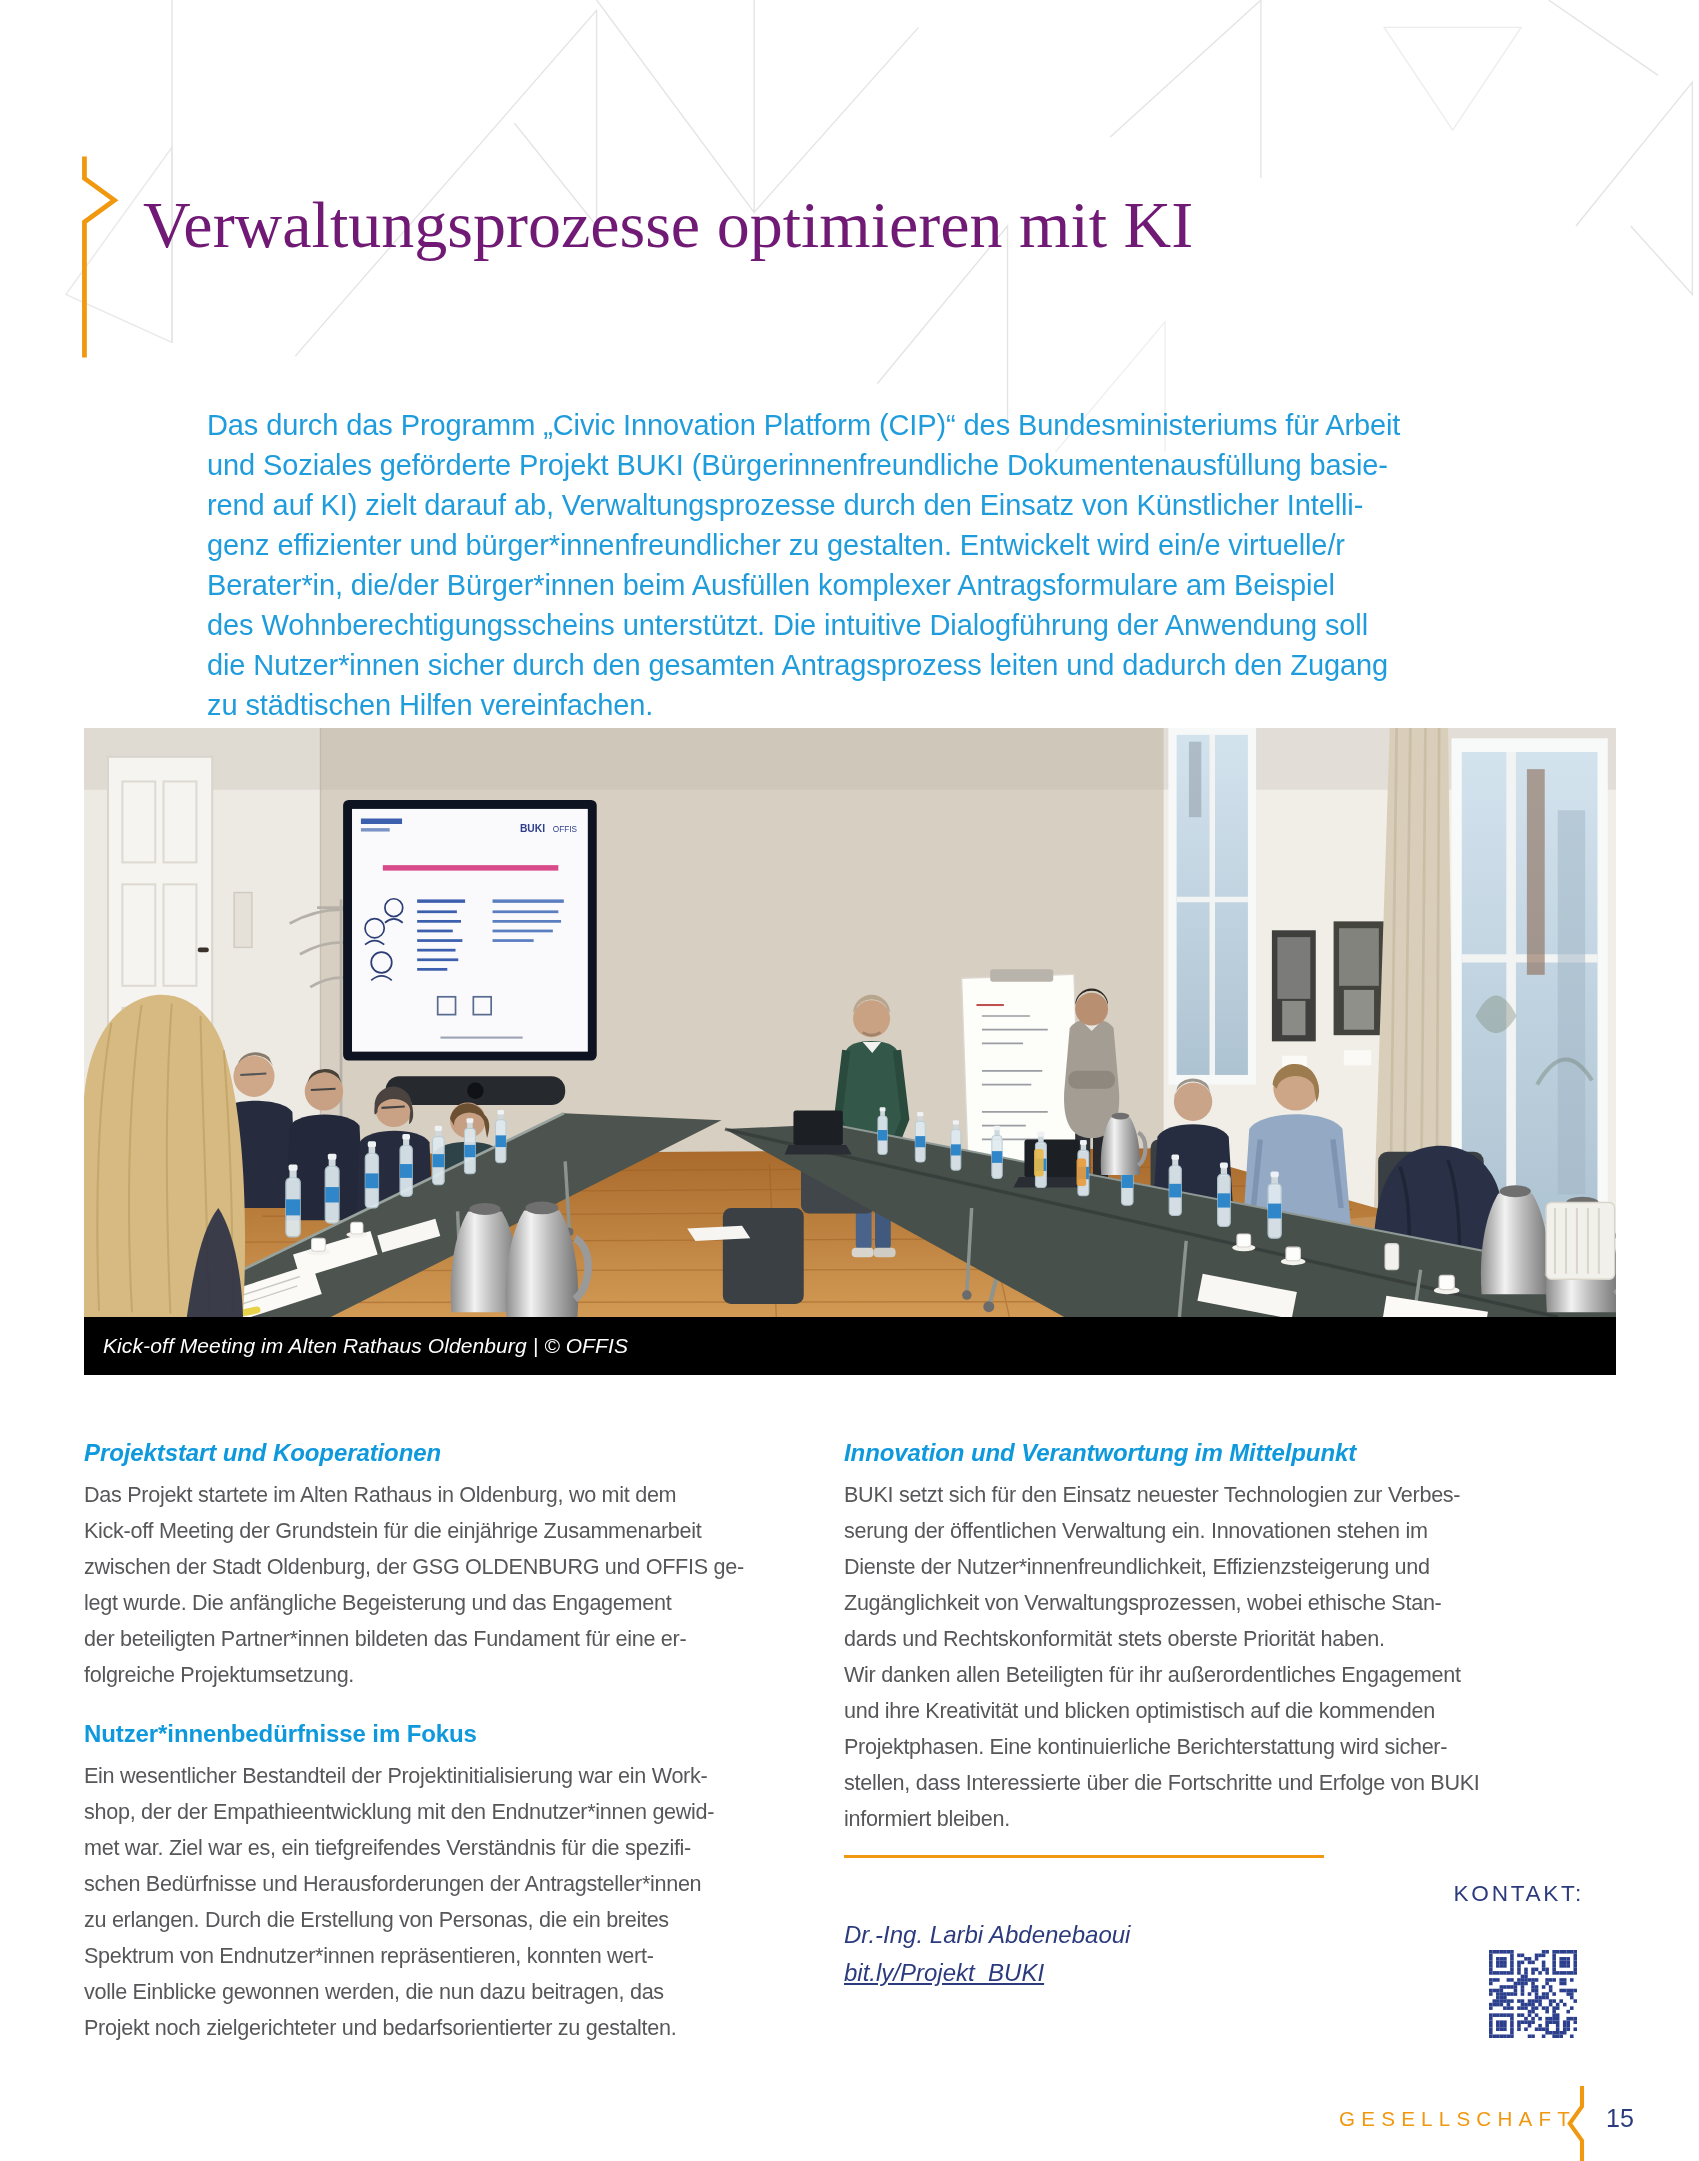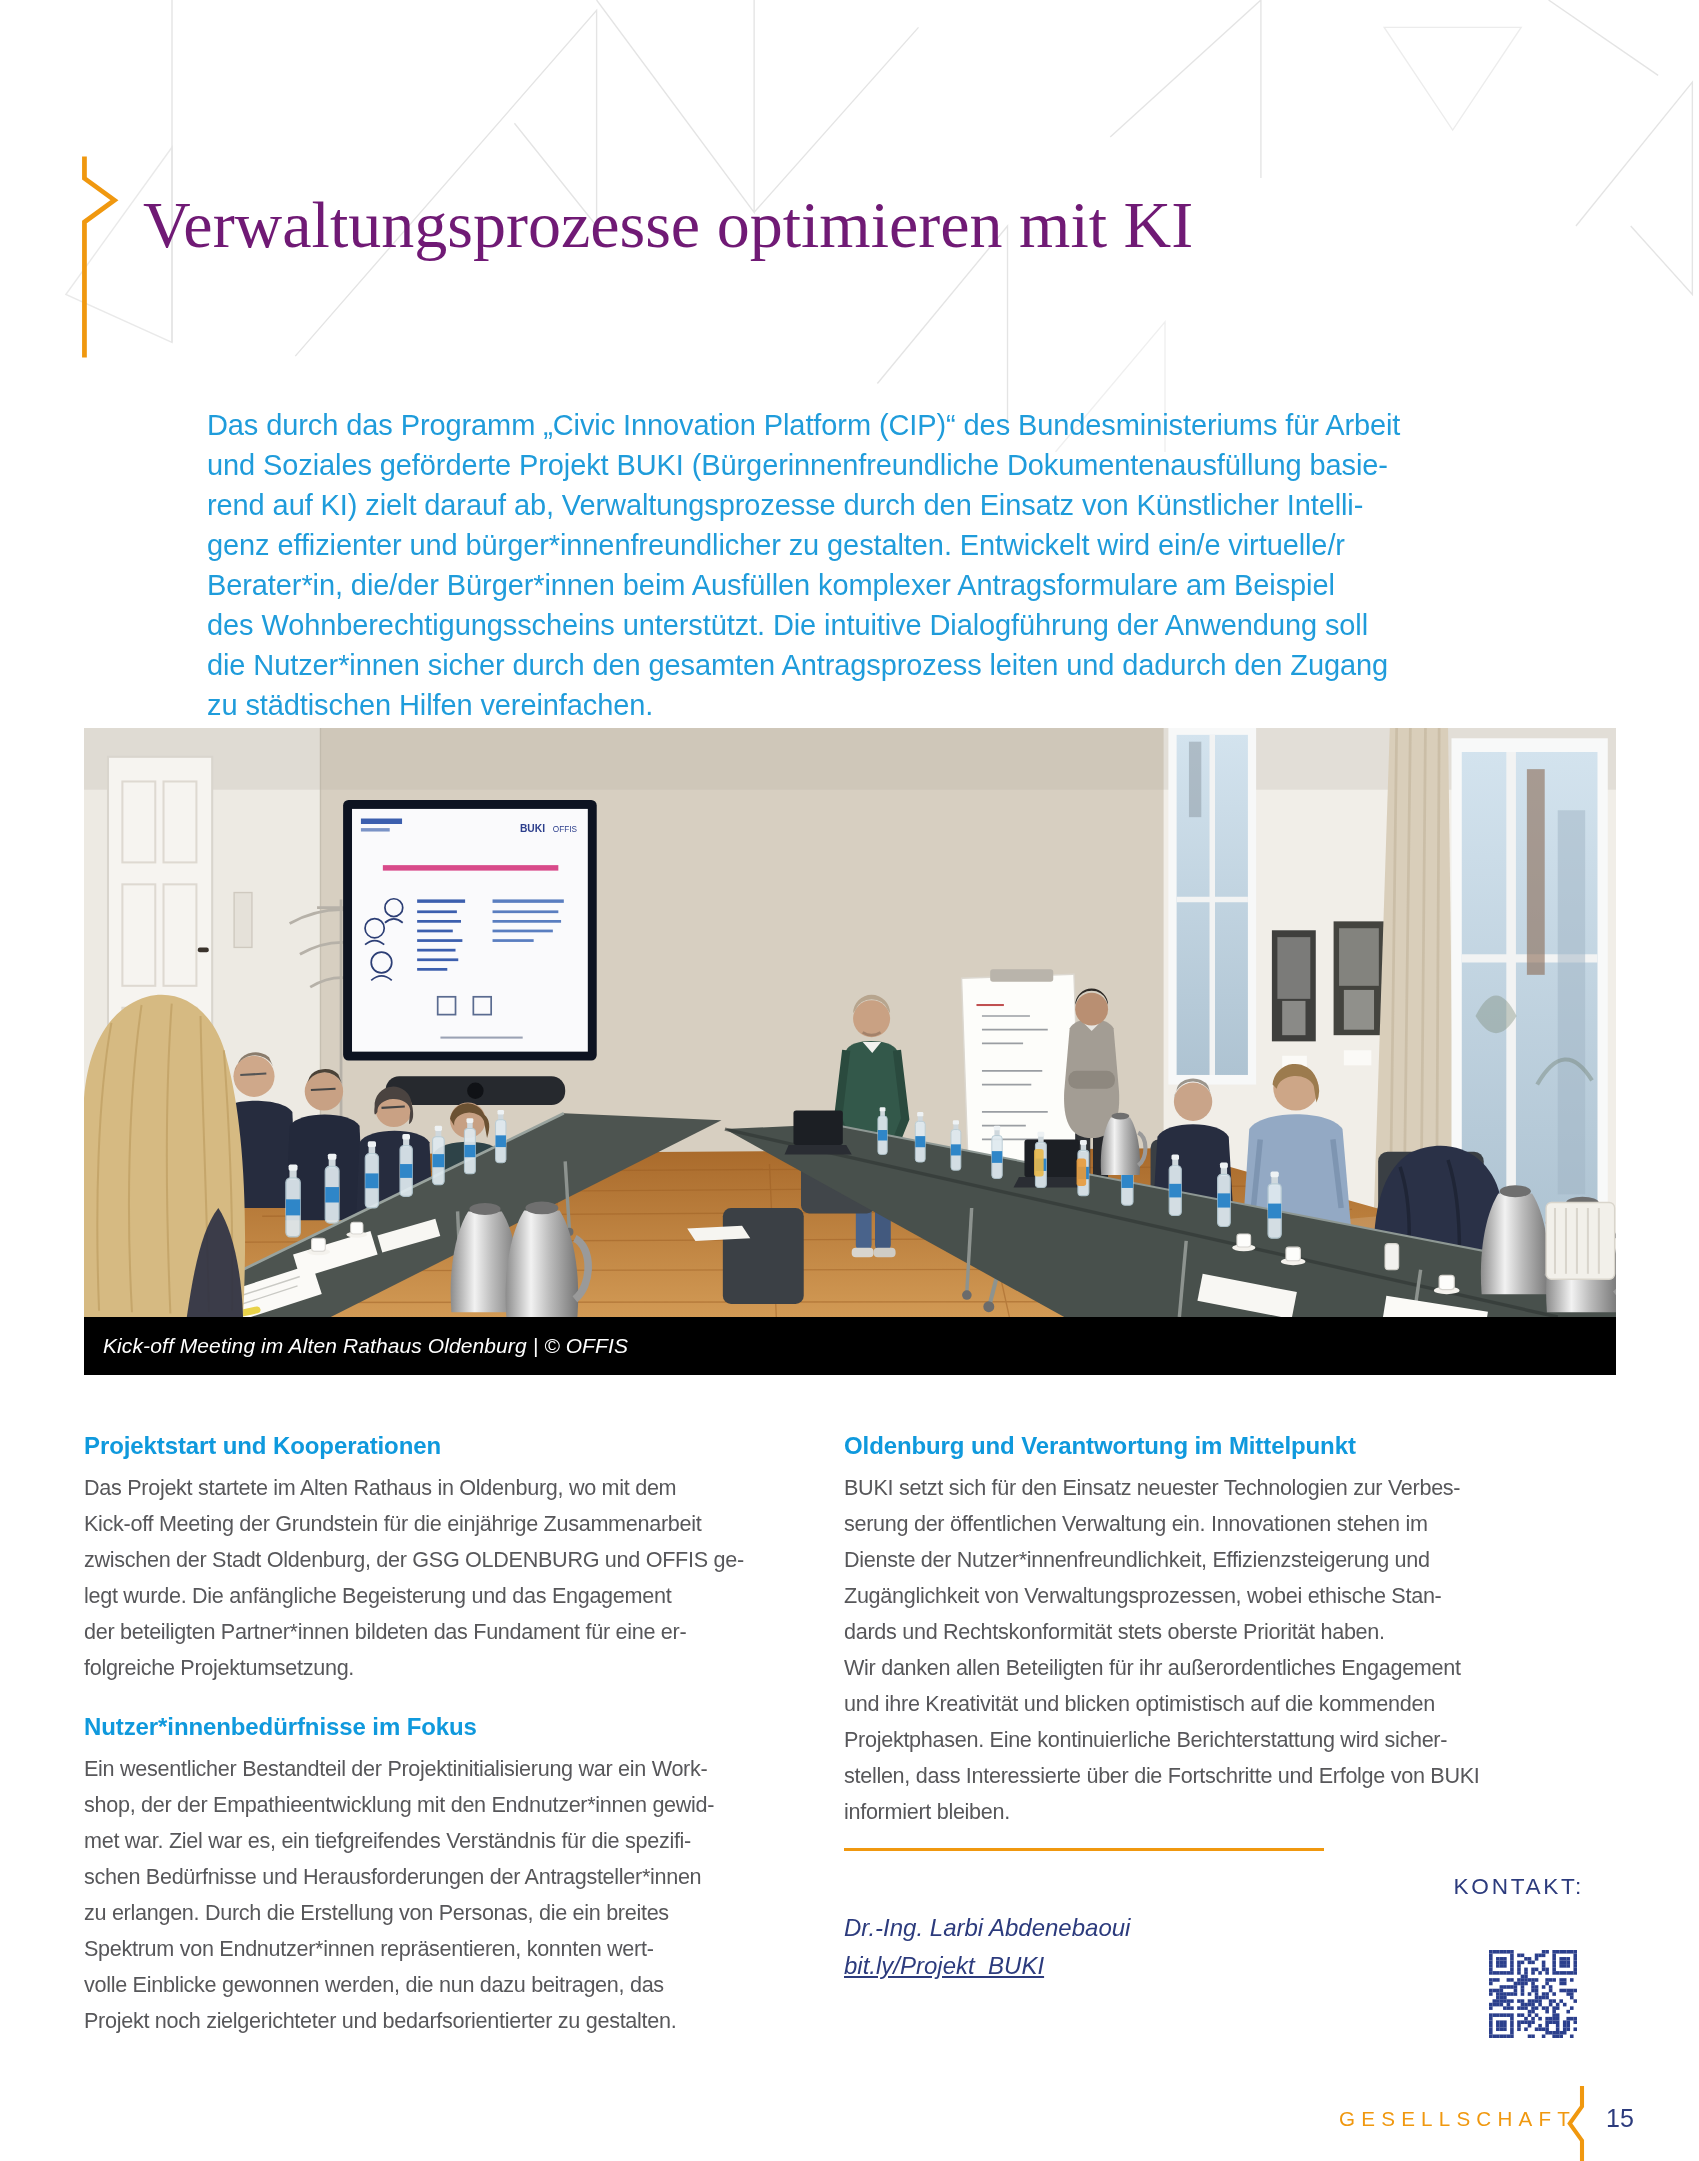--- a/index.html
+++ b/index.html
@@ -17,21 +17,21 @@
   
   .photo{position:absolute;left:84px;top:728px;width:1532px;height:589px;}
   .caption-bar{position:absolute;left:84px;top:1317px;width:1532px;height:58px;background:#000000;
                display:flex;align-items:center;}
   .caption-bar span{margin-left:19px;color:#ffffff;font-style:italic;font-size:21px;letter-spacing:0.1px;}
   
   .col{position:absolute;top:1431px;width:740px;}
   .col-left{left:84px;}
   .col-right{left:844px;}
   .sec-h{font-size:24px;font-weight:bold;color:#0F99DD;margin:27.4px 0 9.6px 0;letter-spacing:-0.1px;}
-  .sec-h.first{margin-top:1px;}
+  .sec-h.first{margin-top:8px;font-style:italic;}
   .body-lines{font-size:21.6px;line-height:36px;color:#57575A;margin:0;white-space:pre-line;
               letter-spacing:-0.3px;}
   
   .contact-rule{width:480px;height:0;border-top:3.4px solid #F0980F;margin-top:18px;}
   .contact-label{margin-top:23px;font-size:22.6px;letter-spacing:2.7px;color:#2C3B7D;text-align:right;}
   .contact-name{margin-top:9.6px;font-size:24px;font-style:italic;color:#2C3B7D;line-height:38px;}
   .contact-link{font-size:24px;font-style:italic;color:#2C3B7D;text-decoration:underline;line-height:38px;
                 display:inline-block;cursor:pointer;}
   .qr{position:absolute;left:1489px;top:1950px;width:88px;height:88px;}
   
@@ -420,21 +420,21 @@
 shop, der der Empathieentwicklung mit den Endnutzer*innen gewid-
 met war. Ziel war es, ein tiefgreifendes Verständnis für die spezifi-
 schen Bedürfnisse und Herausforderungen der Antragsteller*innen
 zu erlangen. Durch die Erstellung von Personas, die ein breites
 Spektrum von Endnutzer*innen repräsentieren, konnten wert-
 volle Einblicke gewonnen werden, die nun dazu beitragen, das
 Projekt noch zielgerichteter und bedarfsorientierter zu gestalten.</p>
   </div>
 
   <div class="col col-right">
-    <h3 class="sec-h first">Oldenburg und Verantwortung im Mittelpunkt</h3>
+    <h3 class="sec-h first">Innovation und Verantwortung im Mittelpunkt</h3>
     <p class="body-lines">BUKI setzt sich für den Einsatz neuester Technologien zur Verbes-
 serung der öffentlichen Verwaltung ein. Innovationen stehen im
 Dienste der Nutzer*innenfreundlichkeit, Effizienzsteigerung und
 Zugänglichkeit von Verwaltungsprozessen, wobei ethische Stan-
 dards und Rechtskonformität stets oberste Priorität haben.</p>
     <p class="body-lines">Wir danken allen Beteiligten für ihr außerordentliches Engagement
 und ihre Kreativität und blicken optimistisch auf die kommenden
 Projektphasen. Eine kontinuierliche Berichterstattung wird sicher-
 stellen, dass Interessierte über die Fortschritte und Erfolge von BUKI
 informiert bleiben.</p>

